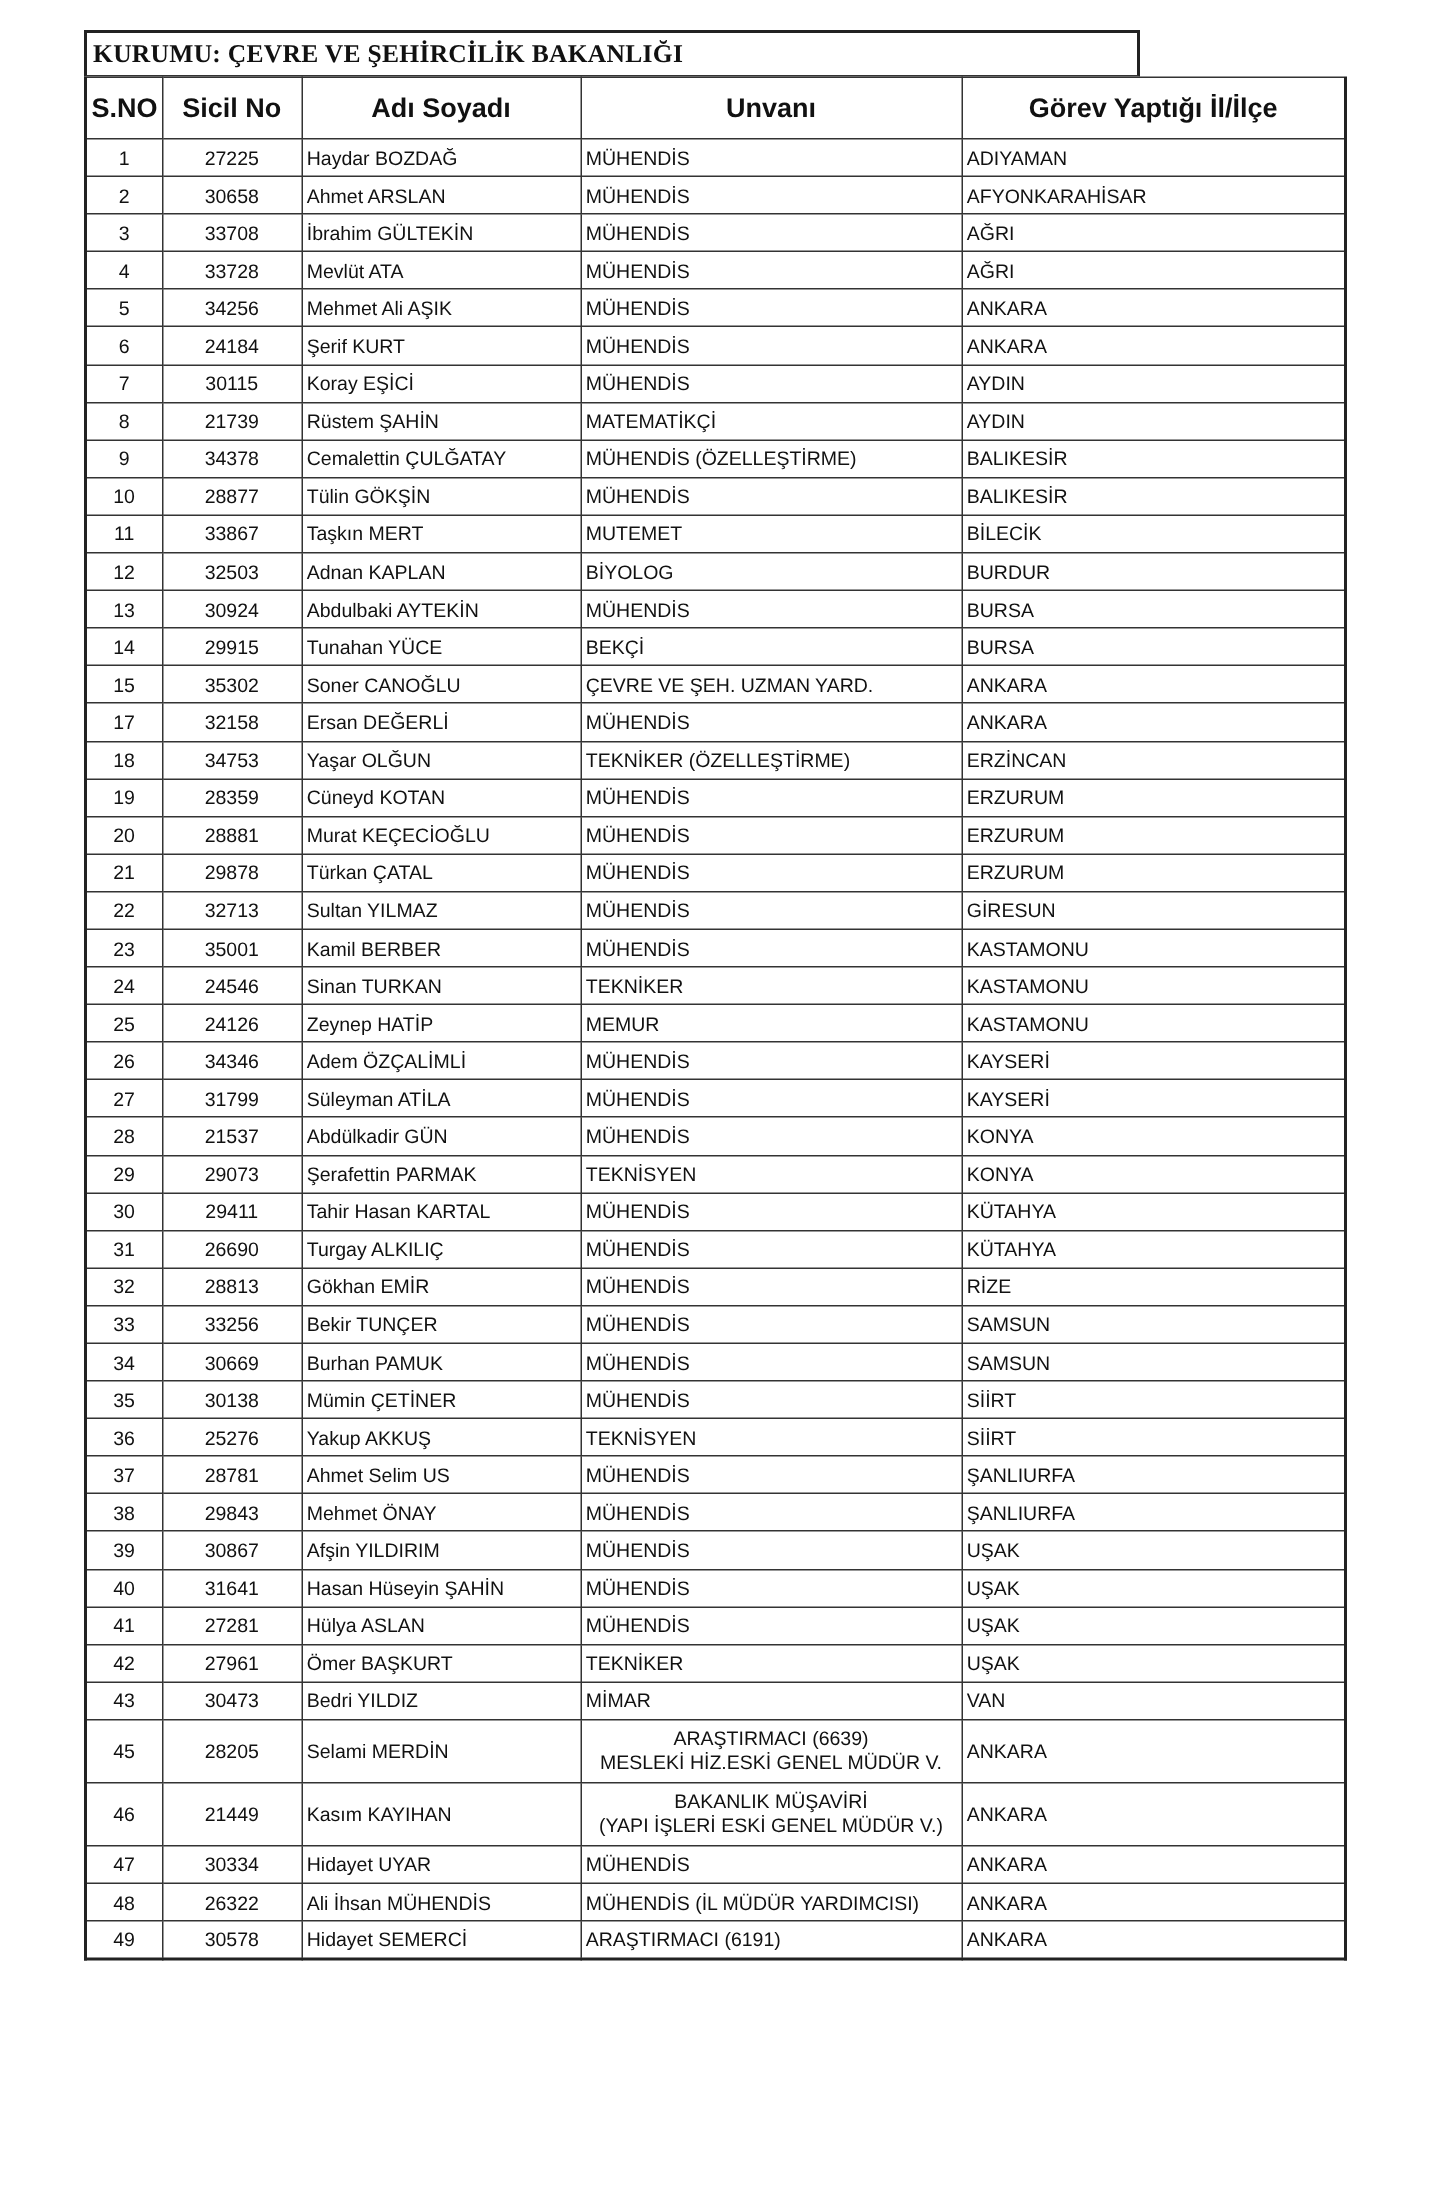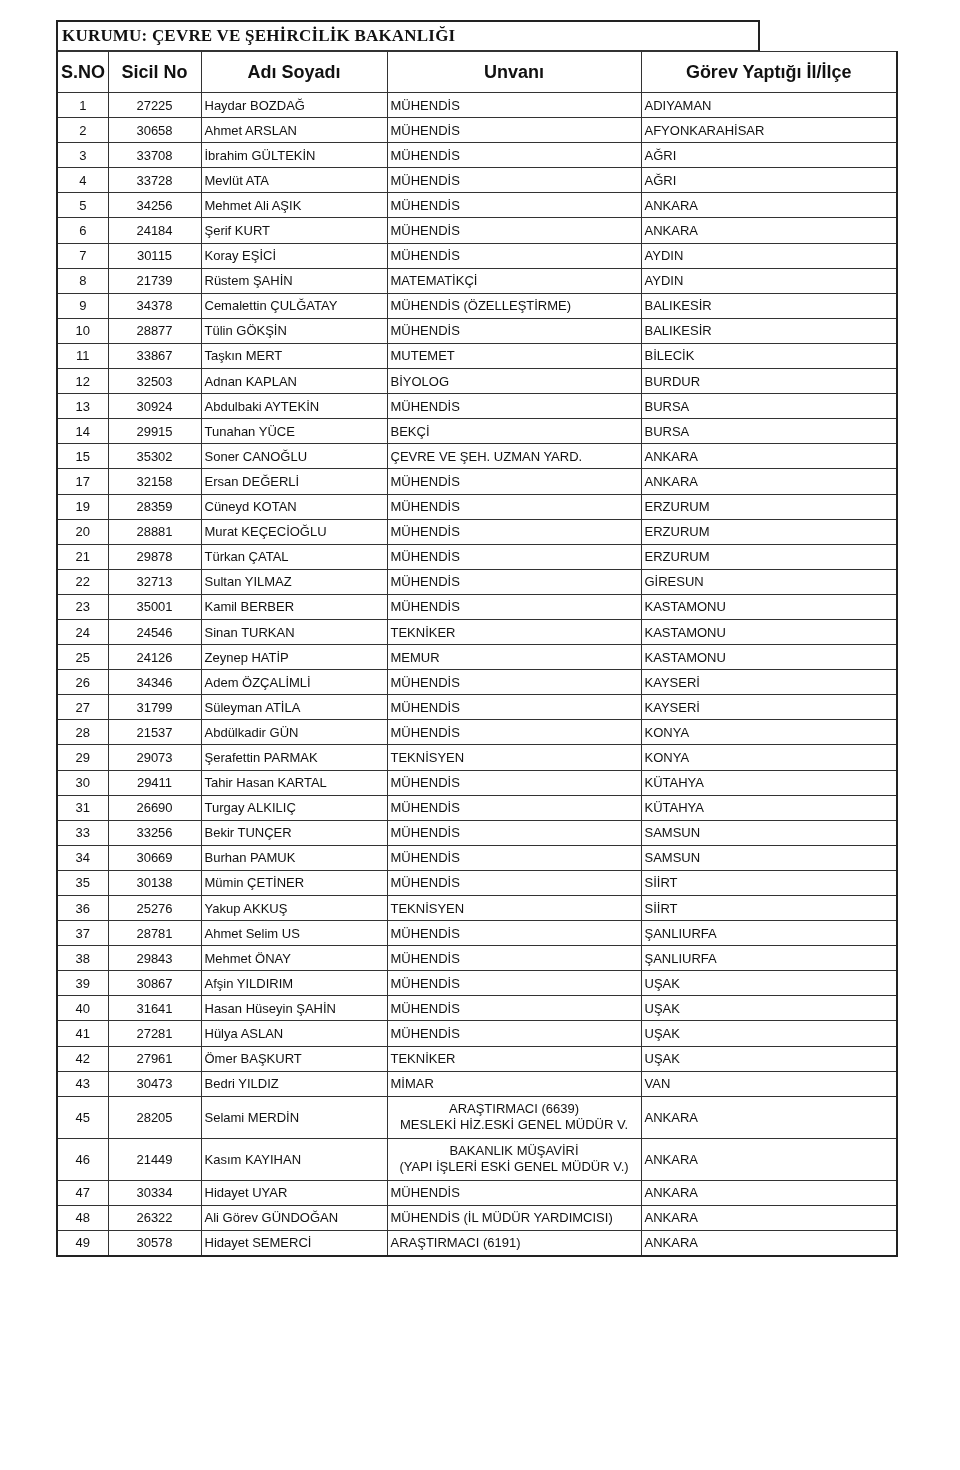--- a/index.html
+++ b/index.html
@@ -148,20 +148,27 @@
           <td class="l">ANKARA</td>
         </tr>
         <tr>
           <td class="c">17</td>
           <td class="c">32158</td>
           <td class="l">Ersan DEĞERLİ</td>
           <td class="l">MÜHENDİS</td>
           <td class="l">ANKARA</td>
         </tr>
         <tr>
+          <td class="c">18</td>
+          <td class="c">34753</td>
+          <td class="l">Yaşar OLĞUN</td>
+          <td class="l">TEKNİKER (ÖZELLEŞTİRME)</td>
+          <td class="l">ERZİNCAN</td>
+        </tr>
+        <tr>
           <td class="c">19</td>
           <td class="c">28359</td>
           <td class="l">Cüneyd KOTAN</td>
           <td class="l">MÜHENDİS</td>
           <td class="l">ERZURUM</td>
         </tr>
         <tr>
           <td class="c">20</td>
           <td class="c">28881</td>
           <td class="l">Murat KEÇECİOĞLU</td>
@@ -237,20 +244,27 @@
           <td class="l">Tahir Hasan KARTAL</td>
           <td class="l">MÜHENDİS</td>
           <td class="l">KÜTAHYA</td>
         </tr>
         <tr>
           <td class="c">31</td>
           <td class="c">26690</td>
           <td class="l">Turgay ALKILIÇ</td>
           <td class="l">MÜHENDİS</td>
           <td class="l">KÜTAHYA</td>
+        </tr>
+        <tr>
+          <td class="c">32</td>
+          <td class="c">28813</td>
+          <td class="l">Gökhan EMİR</td>
+          <td class="l">MÜHENDİS</td>
+          <td class="l">RİZE</td>
         </tr>
         <tr>
           <td class="c">33</td>
           <td class="c">33256</td>
           <td class="l">Bekir TUNÇER</td>
           <td class="l">MÜHENDİS</td>
           <td class="l">SAMSUN</td>
         </tr>
         <tr>
           <td class="c">34</td>
@@ -345,21 +359,21 @@
         <tr>
           <td class="c">47</td>
           <td class="c">30334</td>
           <td class="l">Hidayet UYAR</td>
           <td class="l">MÜHENDİS</td>
           <td class="l">ANKARA</td>
         </tr>
         <tr>
           <td class="c">48</td>
           <td class="c">26322</td>
-          <td class="l">Ali Görev GÜNDOĞAN</td>
+          <td class="l">Ali İhsan MÜHENDİS</td>
           <td class="l">MÜHENDİS (İL MÜDÜR YARDIMCISI)</td>
           <td class="l">ANKARA</td>
         </tr>
         <tr>
           <td class="c">49</td>
           <td class="c">30578</td>
           <td class="l">Hidayet SEMERCİ</td>
           <td class="l">ARAŞTIRMACI (6191)</td>
           <td class="l">ANKARA</td>
         </tr>

